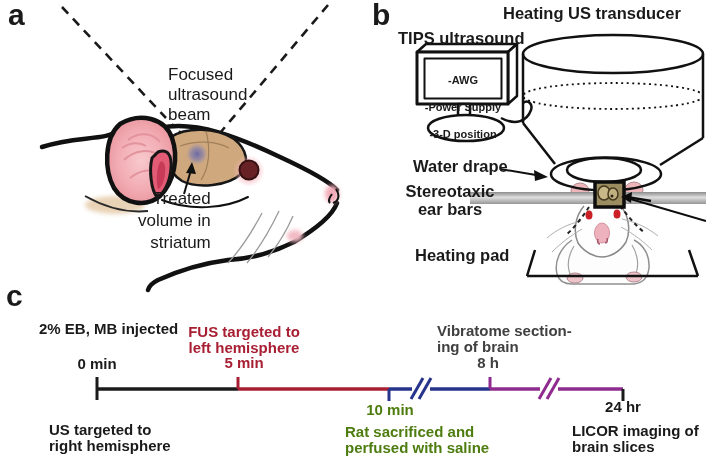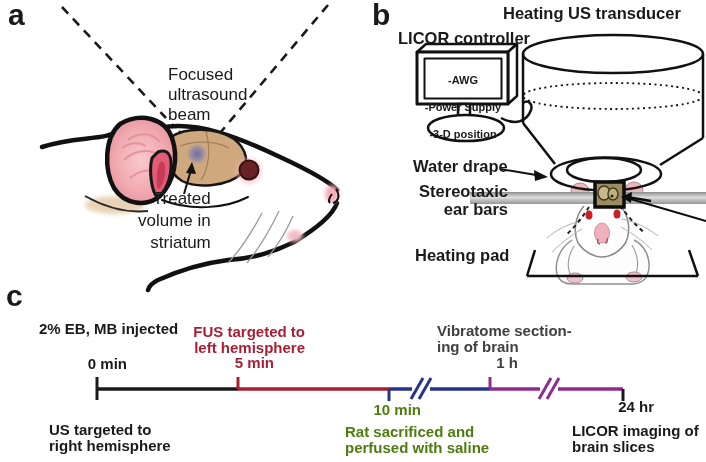--- a/index.html
+++ b/index.html
@@ -6,21 +6,21 @@
   #figure{position:relative;width:706px;height:462px;background:#ffffff;overflow:hidden;
           font-family:"Liberation Sans", sans-serif;}
   svg{position:absolute;left:0;top:0;}
   .txt{position:absolute;color:#1a1a1a;white-space:pre-line;}
   .panel-letter{font-size:30px;font-weight:bold;line-height:30px;}
   .lbl-a{font-size:17px;font-weight:normal;line-height:20px;margin-top:36px;}
   .lbl-a2{font-size:17px;font-weight:normal;line-height:22px;}
   .lbl-b{font-size:16.5px;font-weight:bold;line-height:17.5px;}
   .lbl-screen{font-size:11px;font-weight:bold;line-height:13.5px;text-align:center;}
   .lbl-c{font-size:15px;font-weight:bold;line-height:15.5px;}
-  .center{text-align:right;}
+  .center{text-align:center;}
   .red{color:#a81f33;}
   .blue{color:#4d7c0f;}
   .purple{color:#404040;}
 </style>
 </head>
 <body>
 
 <div id="figure">
 
 <svg width="706" height="462" viewBox="0 0 706 462">
@@ -199,39 +199,39 @@
 <div class="txt panel-letter" style="left:6px;top:281px;">c</div>
 
 <div class="txt lbl-a" style="left:168px;top:29px;">Focused
 ultrasound
 beam</div>
 <div class="txt lbl-a2" style="left:138px;top:188px;text-align:right;">Treated
 volume in
 striatum</div>
 
 <div class="txt lbl-b" style="left:503px;top:5px;">Heating US transducer</div>
-<div class="txt lbl-b" style="left:398px;top:30px;">LICOR controller</div>
+<div class="txt lbl-b" style="left:398px;top:30px;">TIPS ultrasound</div>
 <div class="txt lbl-screen" style="left:424px;top:60px;width:78px;">
   <div>-AWG</div>
   <div>-Power Supply</div>
   <div>-3-D position</div>
 </div>
 <div class="txt lbl-b" style="left:413px;top:158px;">Water drape</div>
 <div class="txt lbl-b center" style="left:392px;top:183px;width:116px;">Stereotaxic
 ear bars</div>
 <div class="txt lbl-b" style="left:415px;top:247px;">Heating pad</div>
 
 <div class="txt lbl-c" style="left:39px;top:321px;">2% EB, MB injected</div>
 <div class="txt lbl-c center" style="left:67px;top:356px;width:60px;">0 min</div>
 <div class="txt lbl-c center red" style="left:183px;top:324px;width:122px;">FUS targeted to
 left hemisphere</div>
 <div class="txt lbl-c center red" style="left:214px;top:355px;width:60px;">5 min</div>
 <div class="txt lbl-c purple" style="left:437px;top:323px;">Vibratome section-
 ing of brain</div>
-<div class="txt lbl-c center purple" style="left:458px;top:355px;width:60px;">1 h</div>
+<div class="txt lbl-c center purple" style="left:458px;top:355px;width:60px;">8 h</div>
 <div class="txt lbl-c center blue" style="left:359px;top:402px;width:62px;">10 min</div>
 <div class="txt lbl-c center" style="left:592px;top:399px;width:62px;">24 hr</div>
 <div class="txt lbl-c" style="left:49px;top:422px;">US targeted to
 right hemisphere</div>
 <div class="txt lbl-c blue" style="left:345px;top:424px;">Rat sacrificed and
 perfused with saline</div>
 <div class="txt lbl-c" style="left:572px;top:423px;">LICOR imaging of
 brain slices</div>
 
 </div>

